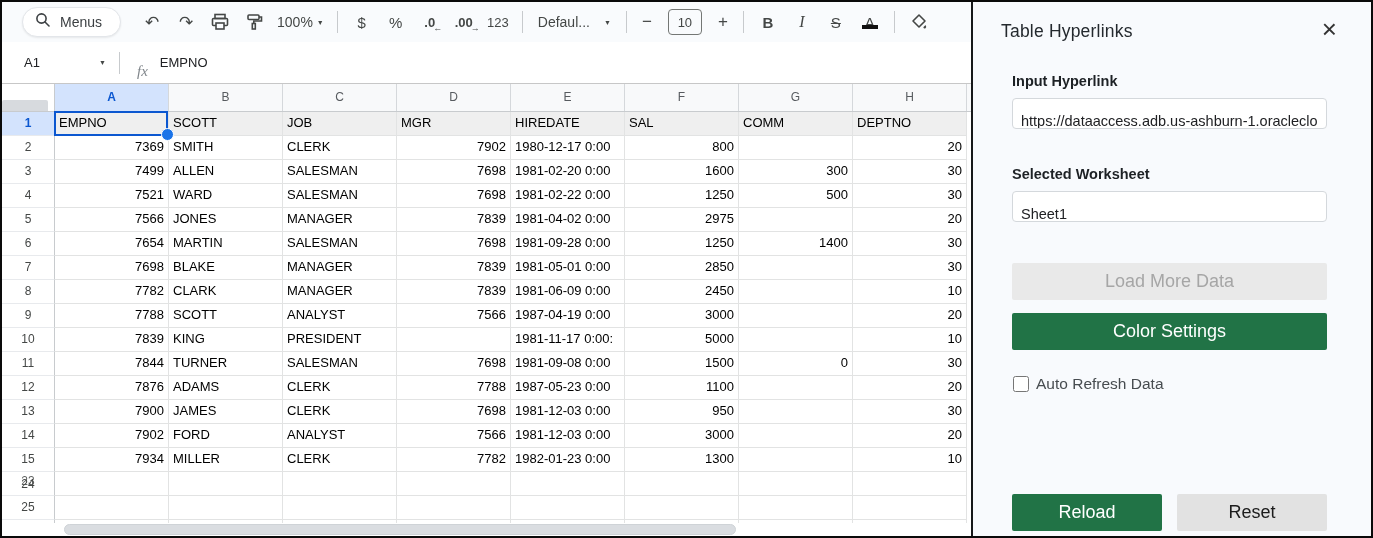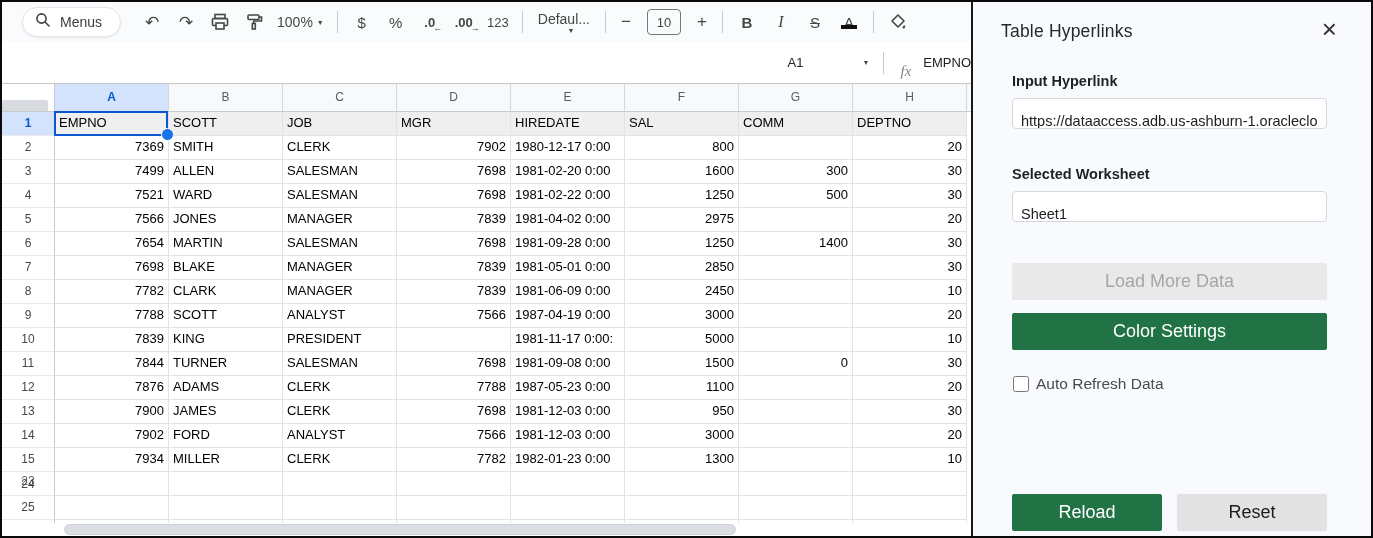--- a/index.html
+++ b/index.html
@@ -14,29 +14,29 @@
   .pill { height:30px; background:#fff; border:1px solid #e3e6ea; box-shadow:0 1px 2px rgba(0,0,0,.08); border-radius:16px; display:flex; align-items:center; padding:0 18px 0 12px; margin-right:14px; }
   .pill .lbl { font-size:14px; color:#3c4043; margin-left:9px; }
   .tbtn { min-width:34px; height:30px; display:flex; align-items:center; justify-content:center; color:#444746; font-size:15px; border-radius:4px; }
   .tbtn svg { display:block; }
   .arrowglyph { font-size:17px; color:#444746; }
   .caret { font-size:7px; color:#444746; margin-left:4px; }
   .zoombox { display:flex; align-items:center; font-size:14px; color:#444746; padding:0 6px; }
   .tdiv { width:1px; height:22px; background:#c7cacd; margin:0 7px; }
   .decbtn { position:relative; font-size:13px; color:#444746; font-weight:bold; }
   .decbtn small { position:absolute; font-size:9px; bottom:-3px; right:-7px; font-weight:normal; }
-  .fontdd { display:flex; align-items:center; font-size:14px; color:#444746; padding:0 8px;flex-direction:column; }
+  .fontdd { display:flex; align-items:center; font-size:14px; color:#444746; padding:0 8px; }
   .sizebox { width:34px; height:26px; border:1px solid #747775; border-radius:4px; display:flex; align-items:center; justify-content:center; font-size:13px; color:#444746; margin:0 8px; }
   .fmt-b { font-weight:bold; font-size:15px; }
   .fmt-i { font-style:italic; font-family:"Liberation Serif", serif; font-size:16px; }
   .fmt-s { text-decoration:line-through; font-size:15px; }
   .fmt-a { position:relative; font-size:15px; }
   .fmt-a::after { content:""; position:absolute; left:50%; transform:translateX(-50%); bottom:2px; width:16px; height:4px; background:#111; }
 
-  .formula-bar { height:42px; background:#fff; border-bottom:1px solid #c7c7c7; display:flex; align-items:center; padding-left:2px; flex:0 0 auto;justify-content:flex-end; }
+  .formula-bar { height:42px; background:#fff; border-bottom:1px solid #c7c7c7; display:flex; align-items:center; padding-left:14px; flex:0 0 auto; }
   .namebox { width:96px; display:flex; align-items:center; justify-content:space-between; font-size:13px; color:#202124; padding:0 6px 0 8px; }
   .fx { font-family:"Liberation Serif", serif; font-style:italic; color:#80868b; font-size:15px; margin:17px 12px 0 10px; }
   .formula-text { font-size:13px; color:#202124; }
 
   
   .grid { flex:1; position:relative; overflow:hidden; }
   .col-headers { display:flex; height:28px; background:#f8f9fa; border-bottom:1px solid #c8cbce; }
   .corner { width:53px; height:100%; border-right:1px solid #c8cbce; position:relative; background:#fff; flex:0 0 auto; }
   .corner::after { content:""; position:absolute; left:0; right:6px; bottom:0; height:11px; background:#d7dade; border-radius:2px 2px 0 0; }
   .col-h { width:114px; flex:0 0 auto; text-align:center; line-height:27px; font-size:12px; color:#575b5f; border-right:1px solid #d5d8db; background:#f8f9fa; }

